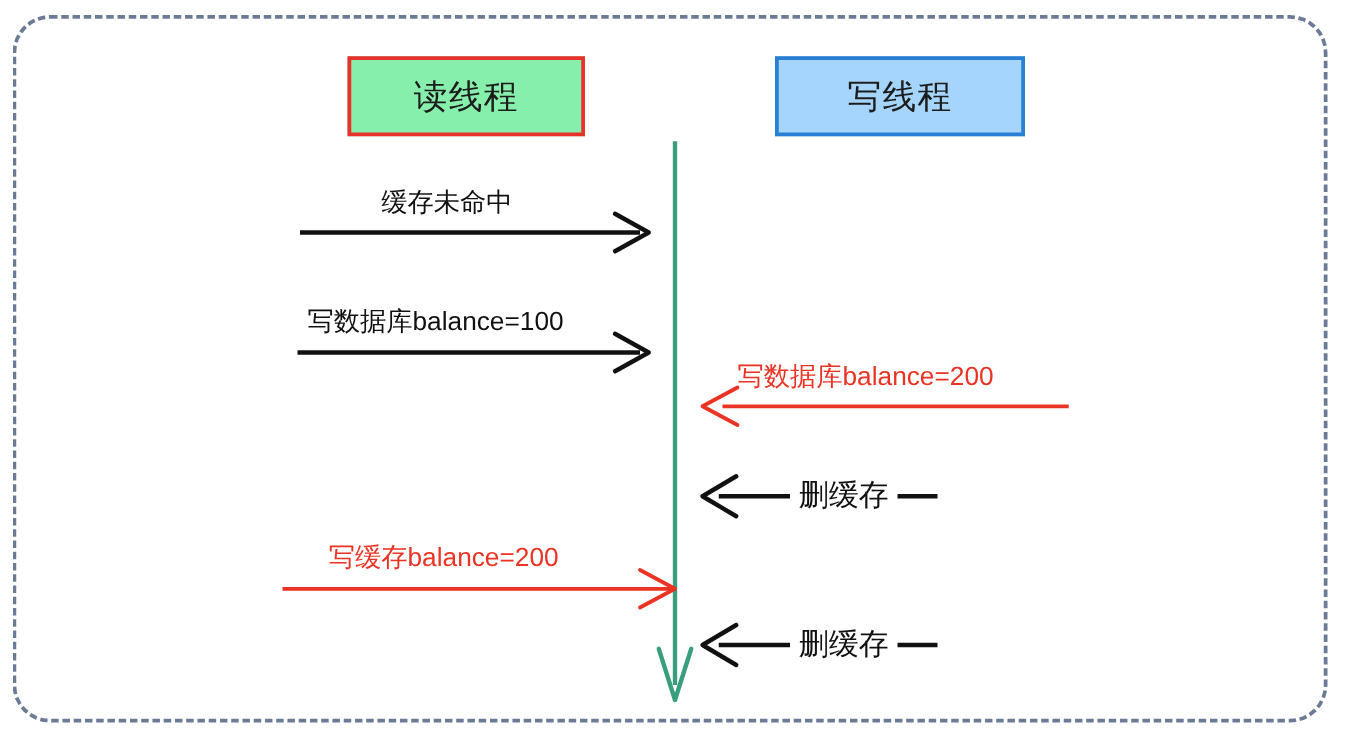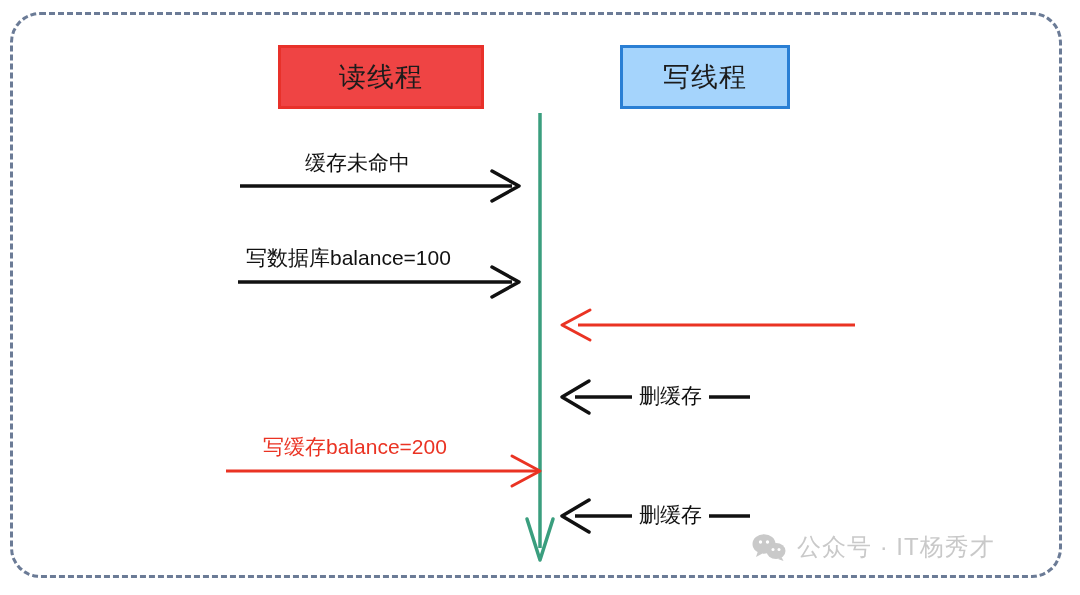--- a/index.html
+++ b/index.html
@@ -35,29 +35,29 @@
     display: flex;
     align-items: center;
     justify-content: center;
     font-size: 27px;
     color: #1c1c1c;
     letter-spacing: 1px;
   }
   .actor-read {
     left: 278px;
     top: 45px;
-    width: 206px;
+    width: 190px;
     height: 64px;
-    background: #ef4444;
+    background: #86efac;
     border: 3px solid #e8312a;
   }
   .actor-write {
     left: 620px;
     top: 45px;
-    width: 170px;
+    width: 200px;
     height: 64px;
     background: #a5d4fc;
     border: 3px solid #2a7fd4;
   }
   
   .overlay {
     position: absolute;
     left: 0;
     top: 0;
     width: 1080px;
@@ -66,21 +66,21 @@
   
   .msg-label {
     position: absolute;
     font-size: 21px;
     white-space: nowrap;
     line-height: 1;
   }
   .msg-label.black { color: #111111; }
   .msg-label.red { color: #ea3323; }
   .msg-label.inline {
-    font-size: 21px;
+    font-size: 24px;
     color: #111111;
     background: #ffffff;
     padding: 0 7px;
   }
   
   .watermark {
     position: absolute;
     left: 752px;
     top: 531px;
     display: flex;
@@ -147,34 +147,22 @@
     <g>
       <line x1="575" y1="516" x2="750" y2="516" stroke="#111111" stroke-width="3.5"></line>
       <path d="M 589 500 L 562 516 L 589 532" fill="none" stroke="#111111" stroke-width="3.5" stroke-linecap="round" stroke-linejoin="round"></path>
     </g>
   </svg>
 
   <div class="msg-label black" style="left:305px; top:152px;text-align:center;">缓存未命中</div>
 
   <div class="msg-label black" style="left:246px; top:247px;">写数据库balance=100</div>
 
+  <div class="msg-label red" style="left:590px; top:291px;">写数据库balance=200</div>
 
   <div class="msg-label inline" style="left:632px; top:385px;">删缓存</div>
 
   <div class="msg-label red" style="left:263px; top:436px;">写缓存balance=200</div>
 
   <div class="msg-label inline" style="left:632px; top:504px;">删缓存</div>
 
-  <div class="watermark">
-    <svg class="wm-icon" viewBox="0 0 34 28">
-      <ellipse cx="12" cy="11" rx="11.5" ry="9.8" fill="#c9c9c9"></ellipse>
-      <path d="M 6 18 L 4 24 L 10.5 20.5 Z" fill="#c9c9c9"></path>
-      <ellipse cx="24" cy="18" rx="9.5" ry="8" fill="#c9c9c9"></ellipse>
-      <path d="M 29.5 24 L 31.5 28 L 26 26 Z" fill="#c9c9c9"></path>
-      <circle cx="8.5" cy="9" r="1.7" fill="#ffffff"></circle>
-      <circle cx="15.5" cy="9" r="1.7" fill="#ffffff"></circle>
-      <circle cx="21" cy="16.5" r="1.5" fill="#ffffff"></circle>
-      <circle cx="27" cy="16.5" r="1.5" fill="#ffffff"></circle>
-    </svg>
-    <span>公众号 · IT杨秀才</span>
-  </div>
 
 </div>
 
 </body></html>

